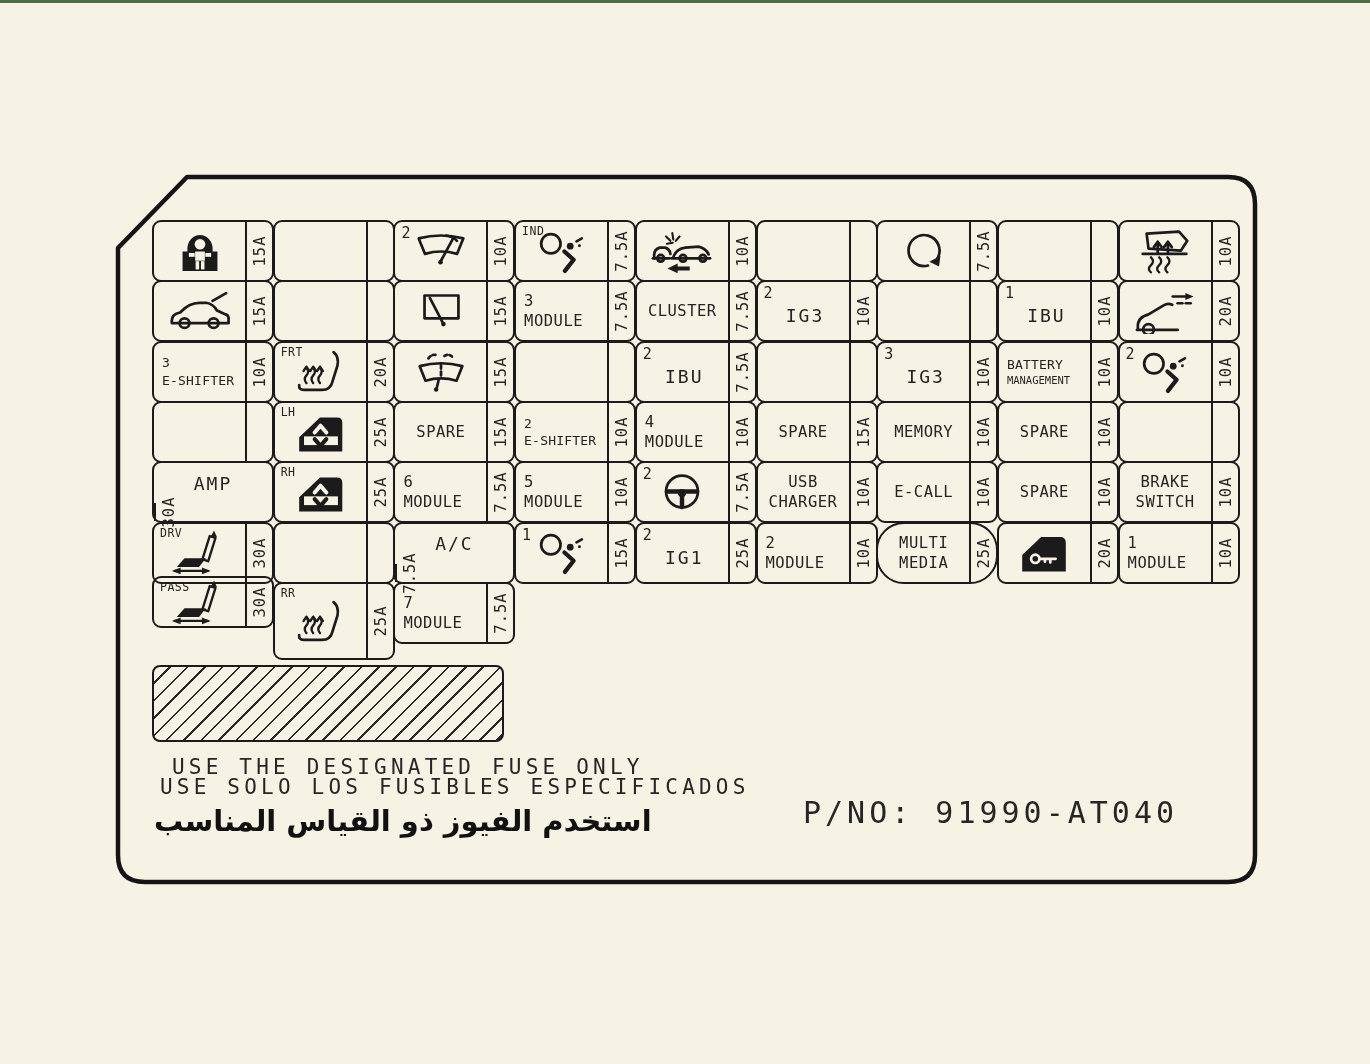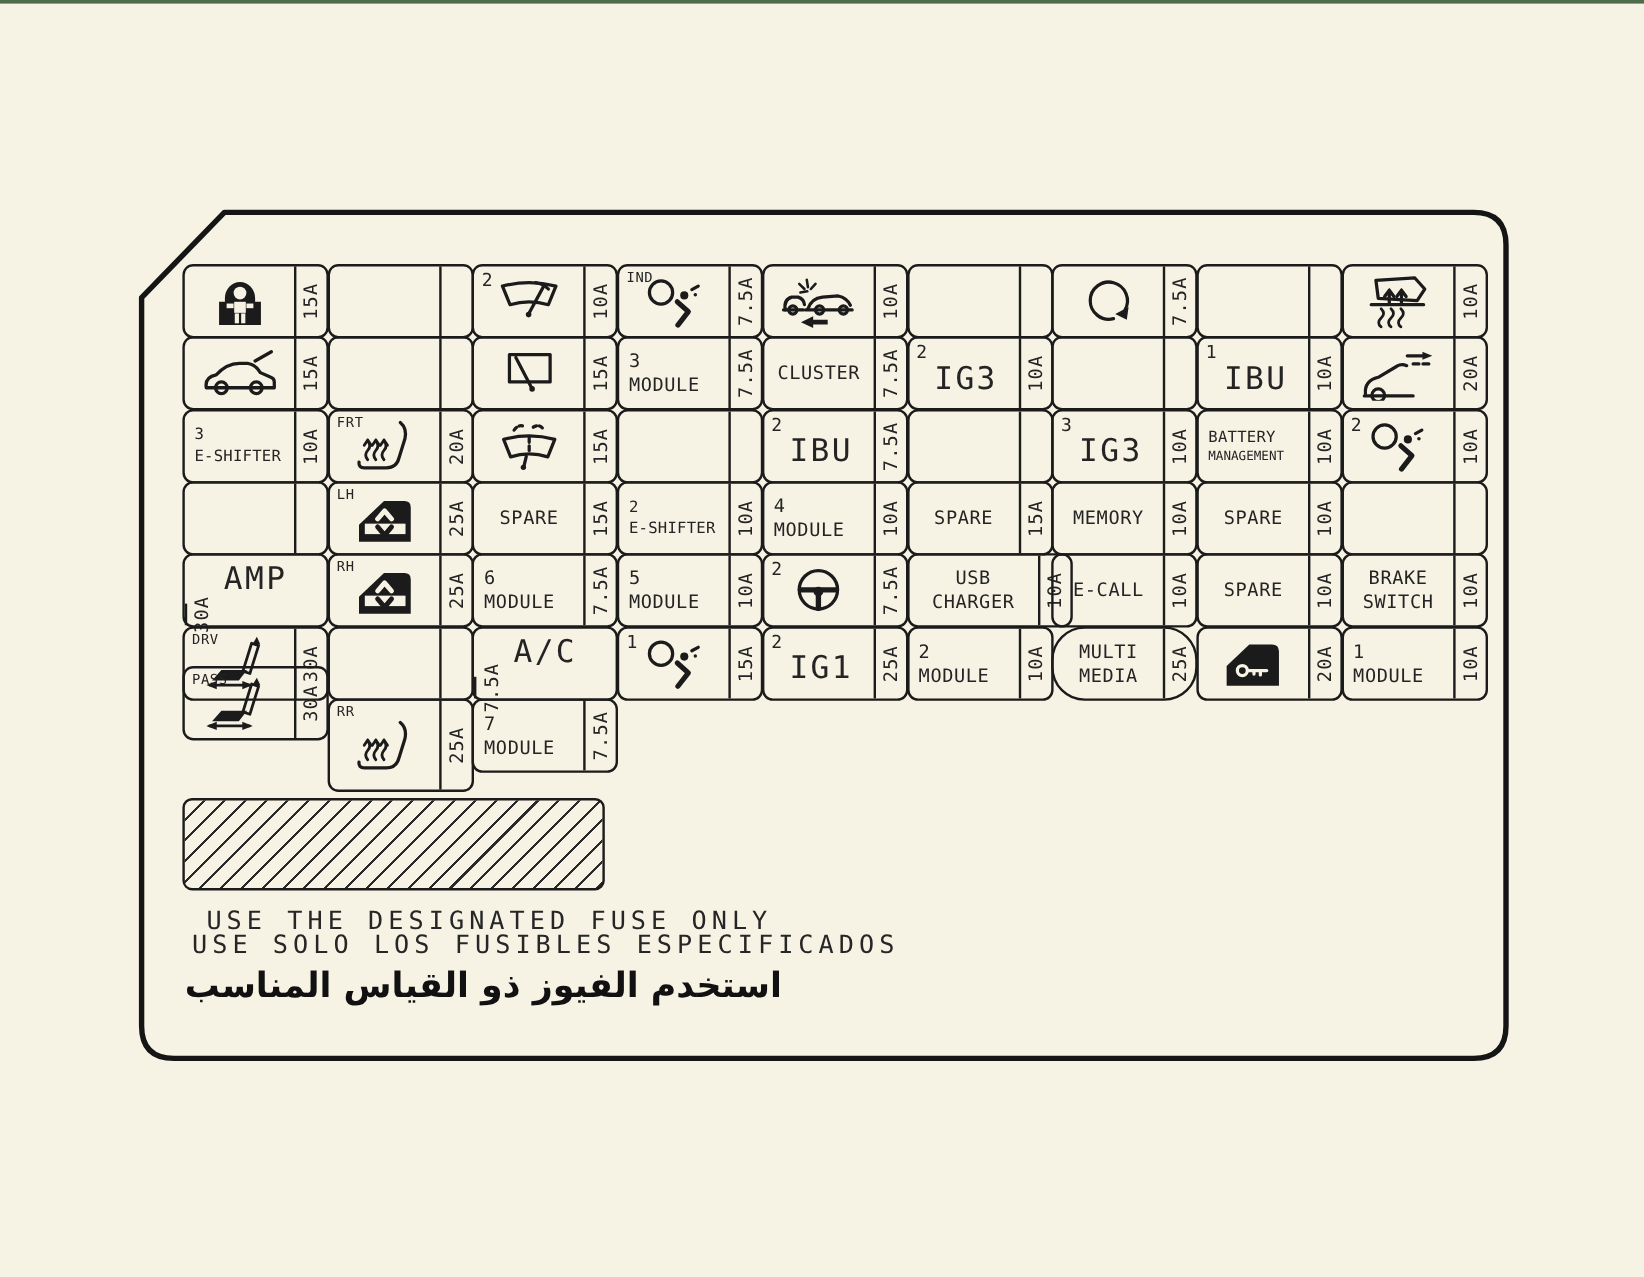--- a/index.html
+++ b/index.html
@@ -20,21 +20,21 @@
     display:flex;background:transparent;
   }
   .c-label{position:relative;flex:1;display:flex;align-items:center;justify-content:center;overflow:hidden;}
   .c-amp{width:27px;box-sizing:border-box;border-left:2px solid #1b1b1b;display:flex;align-items:center;justify-content:center;}
   .c-amp span{transform:rotate(-90deg);font-size:15.5px;letter-spacing:1px;white-space:nowrap;color:#242424;}
   .pfx{position:absolute;top:2px;left:6px;font-size:15px;letter-spacing:0.5px;color:#242424;z-index:2;}
   .pfx.word{font-size:11.5px;}
   .lines{display:flex;flex-direction:column;justify-content:center;width:100%;color:#242424;}
   .lines.ctr{align-items:center;text-align:center;}
   .lines.lft{align-items:flex-start;padding-left:8px;box-sizing:border-box;}
-  .sz-lg .lines{font-size:26px;letter-spacing:2px;}
+  .sz-lg .lines{font-size:18px;letter-spacing:2px;}
   .sz-md .lines{font-size:15.5px;letter-spacing:0.5px;line-height:1.3;}
   .sz-sm .lines{font-size:13px;letter-spacing:0.2px;line-height:1.35;}
   .line-xs{font-size:10.5px;letter-spacing:0;}
   .pfx-pad .lines{padding-top:9px;padding-left:4px;}
   .ic-wrap{display:block;line-height:0;}
 
   
   .hatch{
     position:absolute;left:152px;top:665px;width:352px;height:77px;
     box-sizing:border-box;border:2px solid #1b1b1b;border-radius:8px;
@@ -508,21 +508,21 @@
               <circle cx="32" cy="22" r="16.5"></circle>
  <line x1="16.5" y1="22" x2="47.5" y2="22" stroke-width="4.6"></line>
  <line x1="32" y1="25" x2="32" y2="38" stroke-width="4.6"></line>
  <circle cx="32" cy="23.5" r="4.2" fill="#1b1b1b" stroke="none"></circle>
             </svg></span>
         </div>
         <div class="c-amp">
           <span>7.5A</span>
         </div>
       </div>
-      <div class="cell sz-md" style="left: 755.5px; top: 461.4px; width: 138px; height: 62px; justify-content: flex-end;">
+      <div class="cell sz-md" style="left: 755.5px; top: 461.4px; width: 122px; height: 62px; justify-content: flex-end;">
         <div class="c-label">
           <div class="lines ctr">
             <span>USB</span>
             <span>CHARGER</span>
           </div>
         </div>
         <div class="c-amp">
           <span>10A</span>
         </div>
       </div>
@@ -653,21 +653,21 @@
         <div class="c-label">
           <div class="lines lft">
             <span>1</span>
             <span>MODULE</span>
           </div>
         </div>
         <div class="c-amp">
           <span>10A</span>
         </div>
       </div>
-      <div class="cell" style="left: 152px; top: 555px; width: 122px; height: 62px;">
+      <div class="cell" style="left: 152px; top: 576px; width: 122px; height: 52px;">
         <div class="c-label">
           <span class="pfx word">PASS</span>
           <span class="ic-wrap"><svg viewBox="0 0 64 46" width="62" height="45" fill="none" stroke="#1b1b1b" stroke-width="2.8" stroke-linecap="round" stroke-linejoin="round">
               <path d="M42 6 l6 2 -7.5 24 -6 -2 z" stroke-width="2.4"></path>
  <path d="M43 6.5 l3.5 -6 3 6.5 z" fill="#1b1b1b" stroke="none"></path>
  <path d="M16 29 h22 l-7 9 H8 Z" fill="#1b1b1b" stroke="none"></path>
  <line x1="6" y1="42" x2="40" y2="42" stroke-width="2.4"></line>
  <path d="M12 38.5 L3 42 l9 3.5 z" fill="#1b1b1b" stroke="none"></path>
  <path d="M34 38.5 L43 42 l-9 3.5 z" fill="#1b1b1b" stroke="none"></path>
             </svg></span>
@@ -701,13 +701,14 @@
           <span>7.5A</span>
         </div>
       </div>
     </div>
 
   <div class="hatch"></div>
 
   <div class="note note-en">USE THE DESIGNATED FUSE ONLY</div>
   <div class="note note-es">USE SOLO LOS FUSIBLES ESPECIFICADOS</div>
   <div class="note-ar">استخدم الفيوز ذو القياس المناسب</div>
+  <div class="pno">P/NO: 91990-AT040</div>
 </div>
 
 </body></html>

